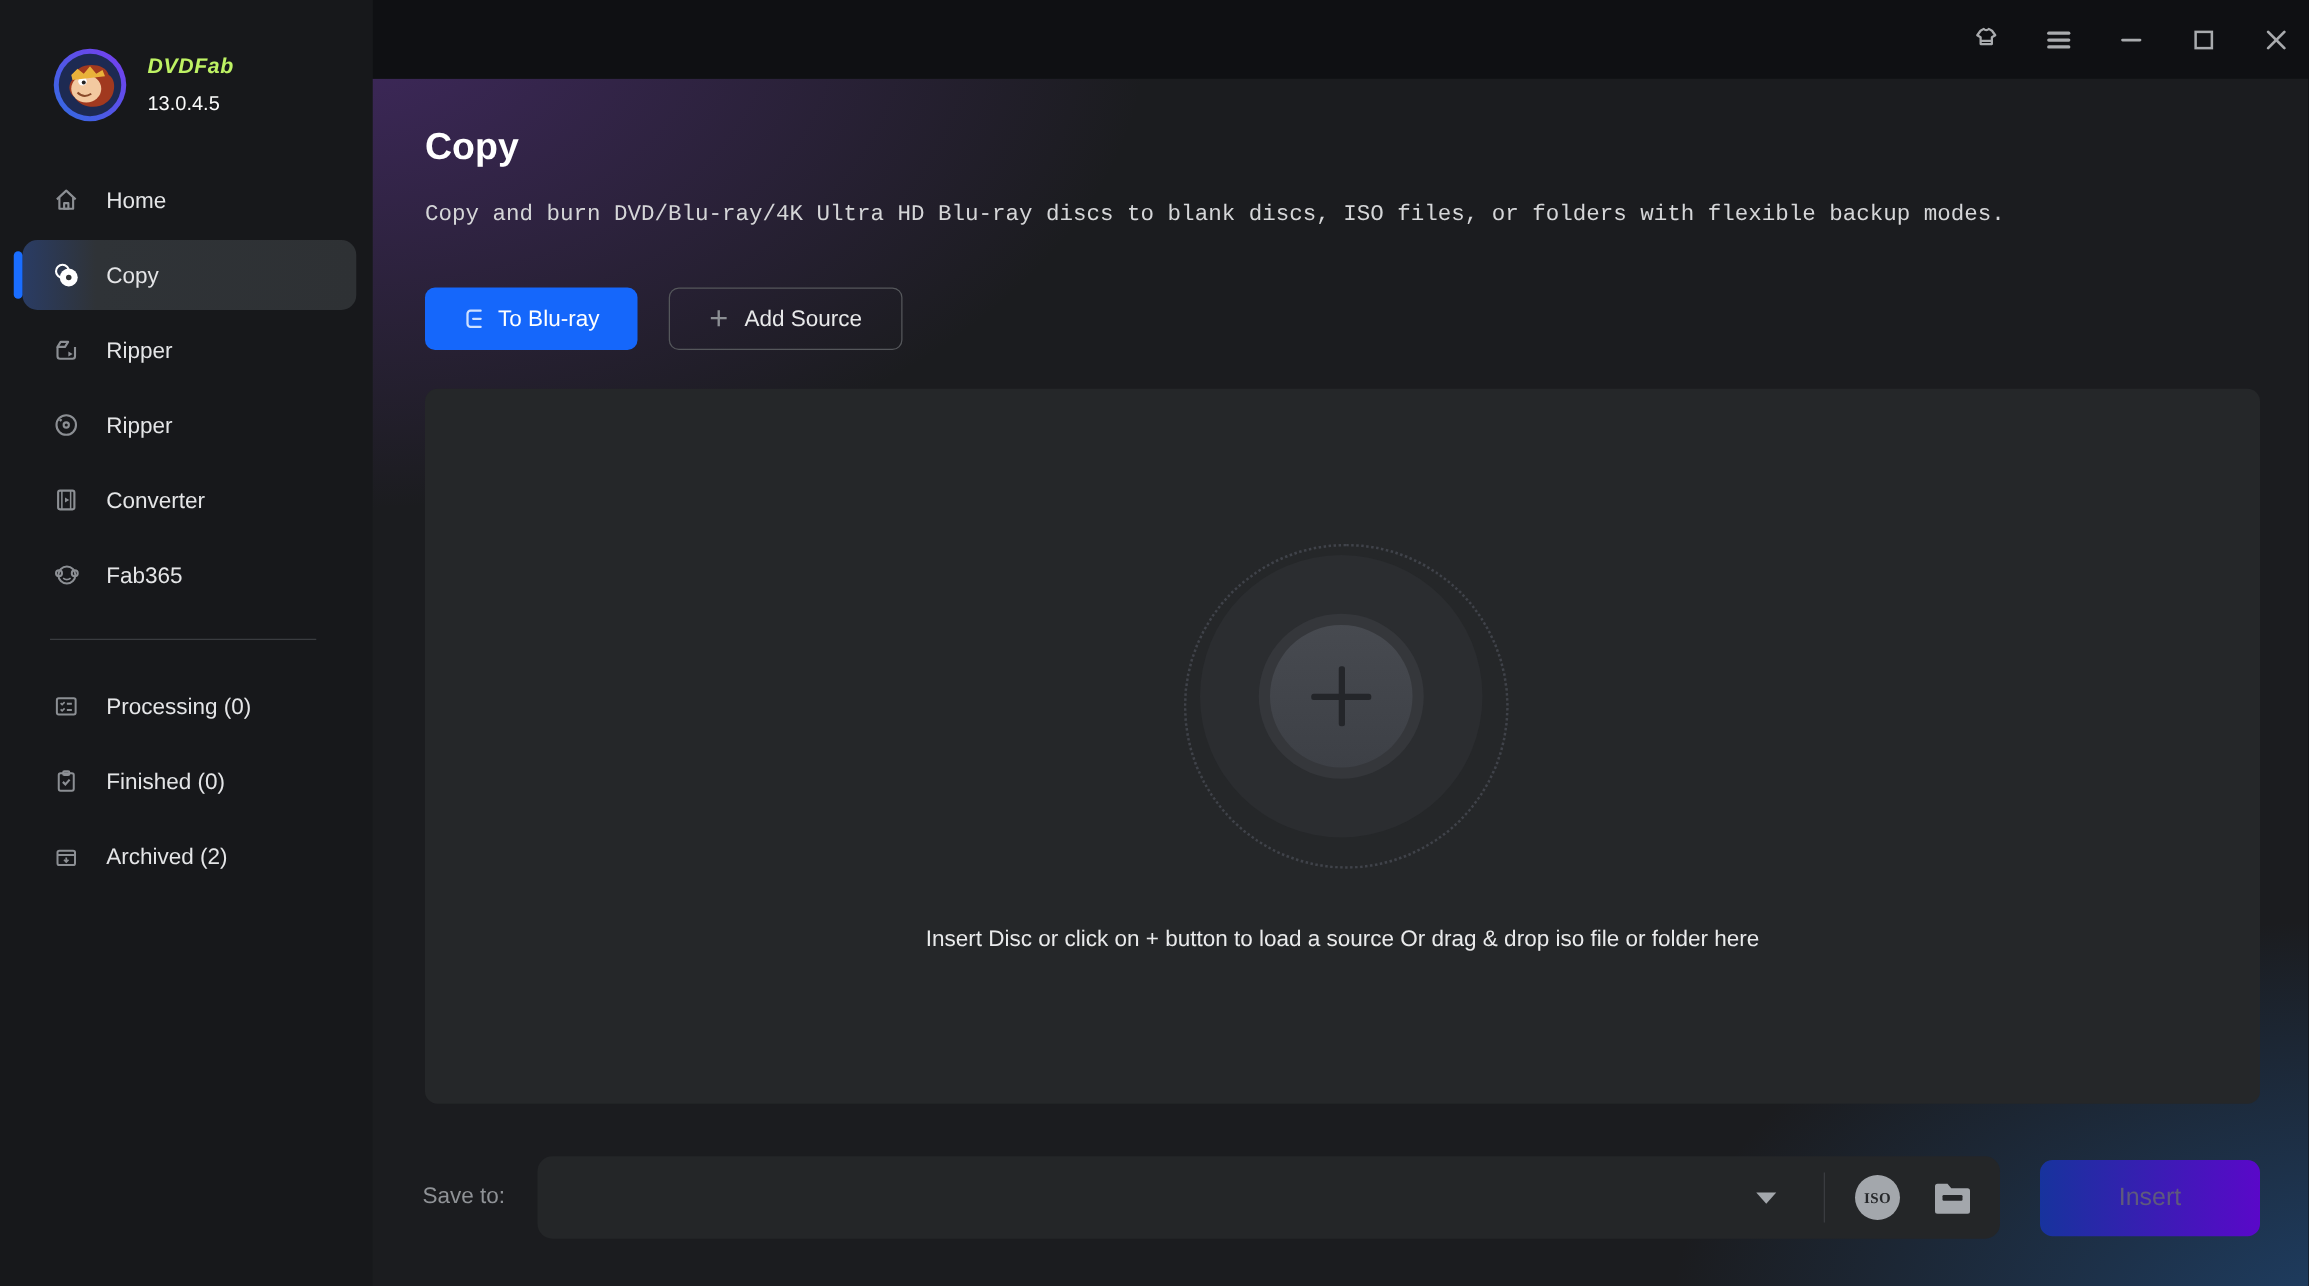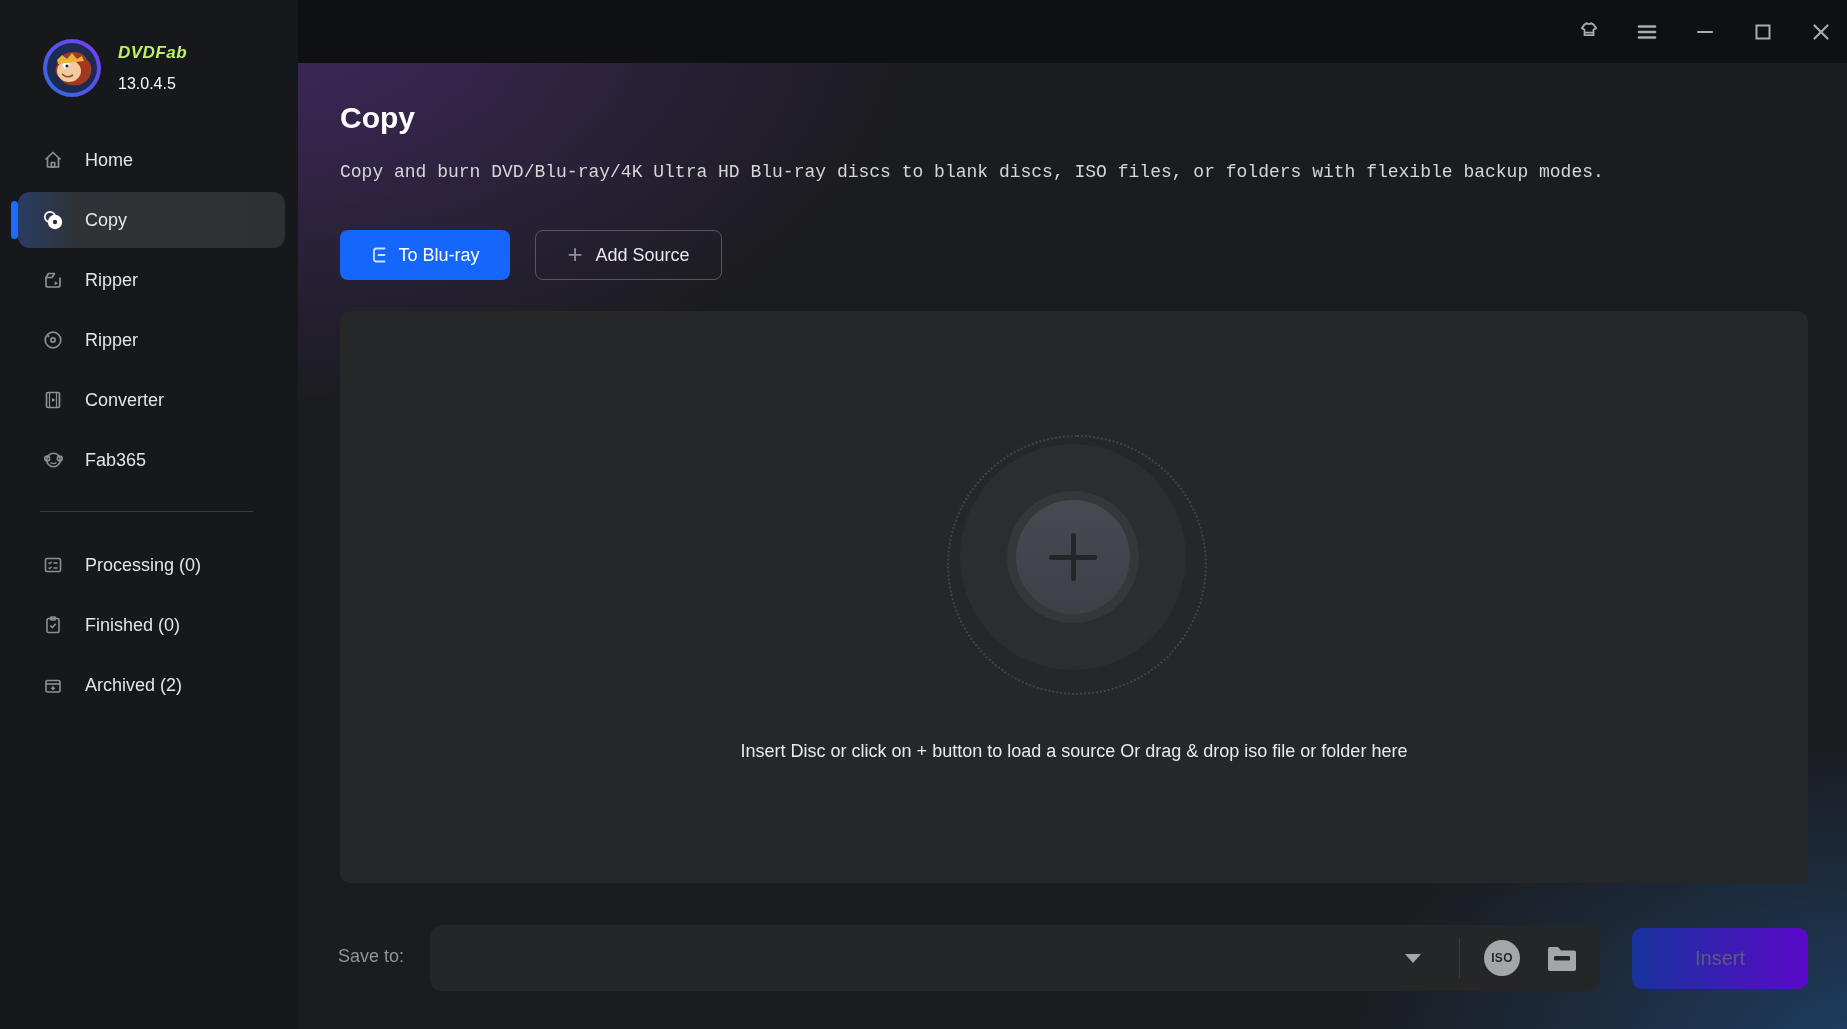--- a/index.html
+++ b/index.html
@@ -88,21 +88,21 @@
     position:absolute; left:18px; top:10px; width:930px; height:46px;
     background:transparent; border:none; outline:none; color:#d5d6d8; font-size:17px; font-family:inherit;
   }
   .dd-arrow { position:absolute; left:975px; top:29px; width:0; height:0; cursor:pointer;
     border-left:8px solid transparent; border-right:8px solid transparent; border-top:9px solid #a3a7ac; }
   .v-div { position:absolute; left:1029px; top:13px; width:1px; height:40px; background:#3a3c40; }
   .iso-btn {
     position:absolute; left:1054px; top:15px; width:36px; height:36px; border-radius:50%;
     background:#a3a7ac; border:none; cursor:pointer;
     display:flex; align-items:center; justify-content:center;
-    font-size:12px; font-weight:bold; color:#26282b; font-family:Liberation Sans, sans-serif; letter-spacing:.3px;
+    font-size:12px; font-weight:bold; color:#26282b; font-family:Liberation Serif, serif; letter-spacing:.3px;
   }
   .folder-btn { position:absolute; left:1114px; top:19px; width:36px; height:30px; border:none; background:none; color:#a3a7ac; cursor:pointer; padding:0; }
   .start-btn {
     position:absolute; left:1632px; top:928px; width:176px; height:61px; border:none; border-radius:10px;
     background:linear-gradient(90deg, #17339d, #5a08c9); color:#5f5a7d; font-size:20px; font-family:inherit; cursor:pointer;
   }
 </style>
 </head>
 <body>
 

